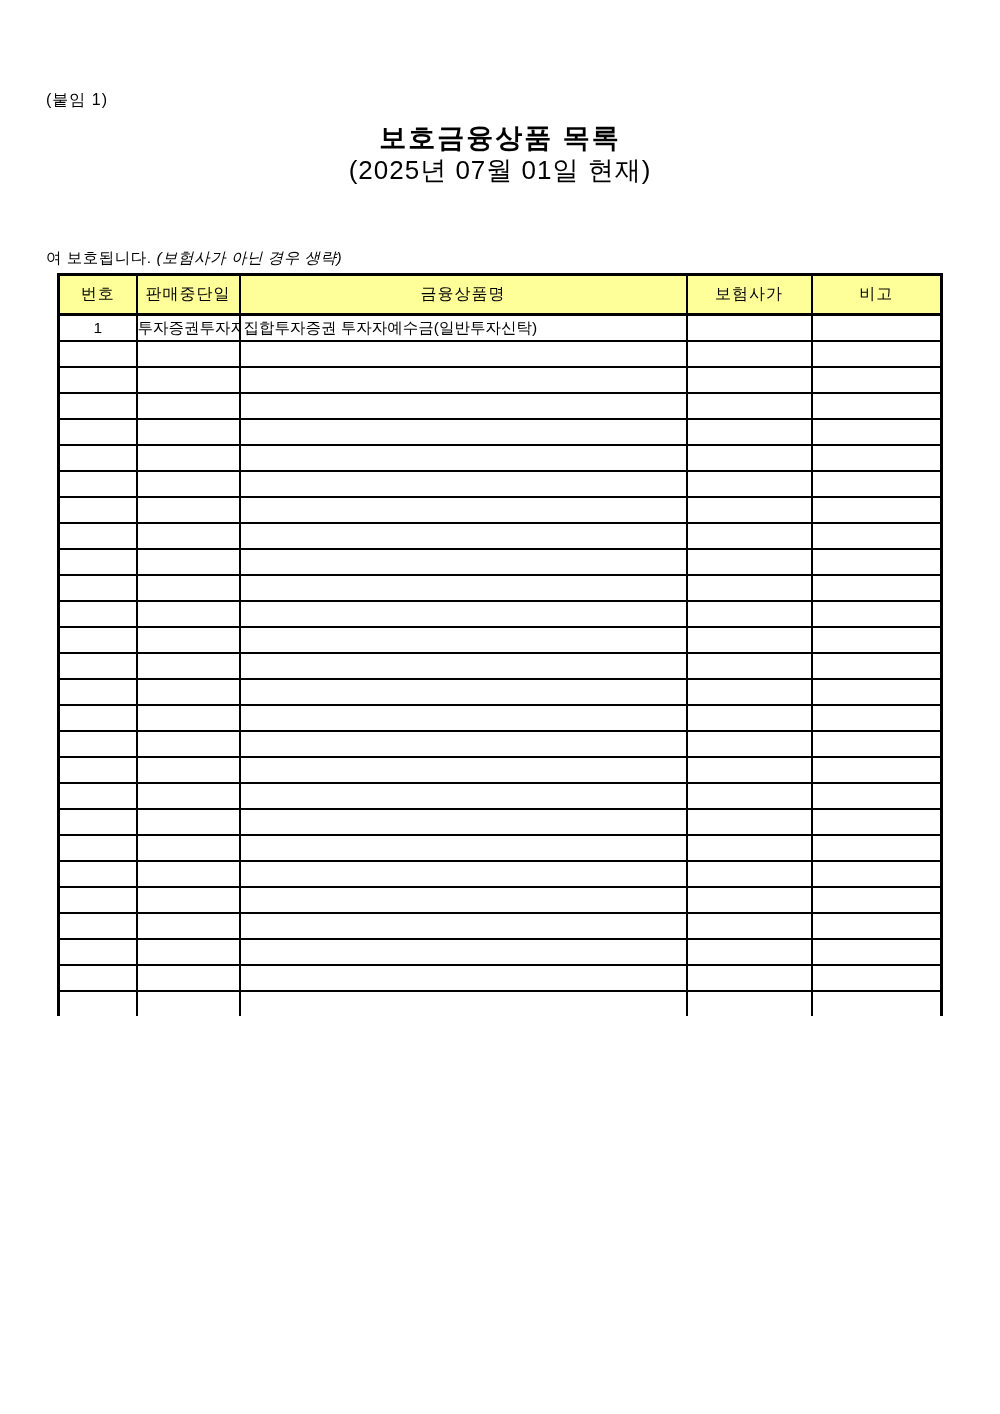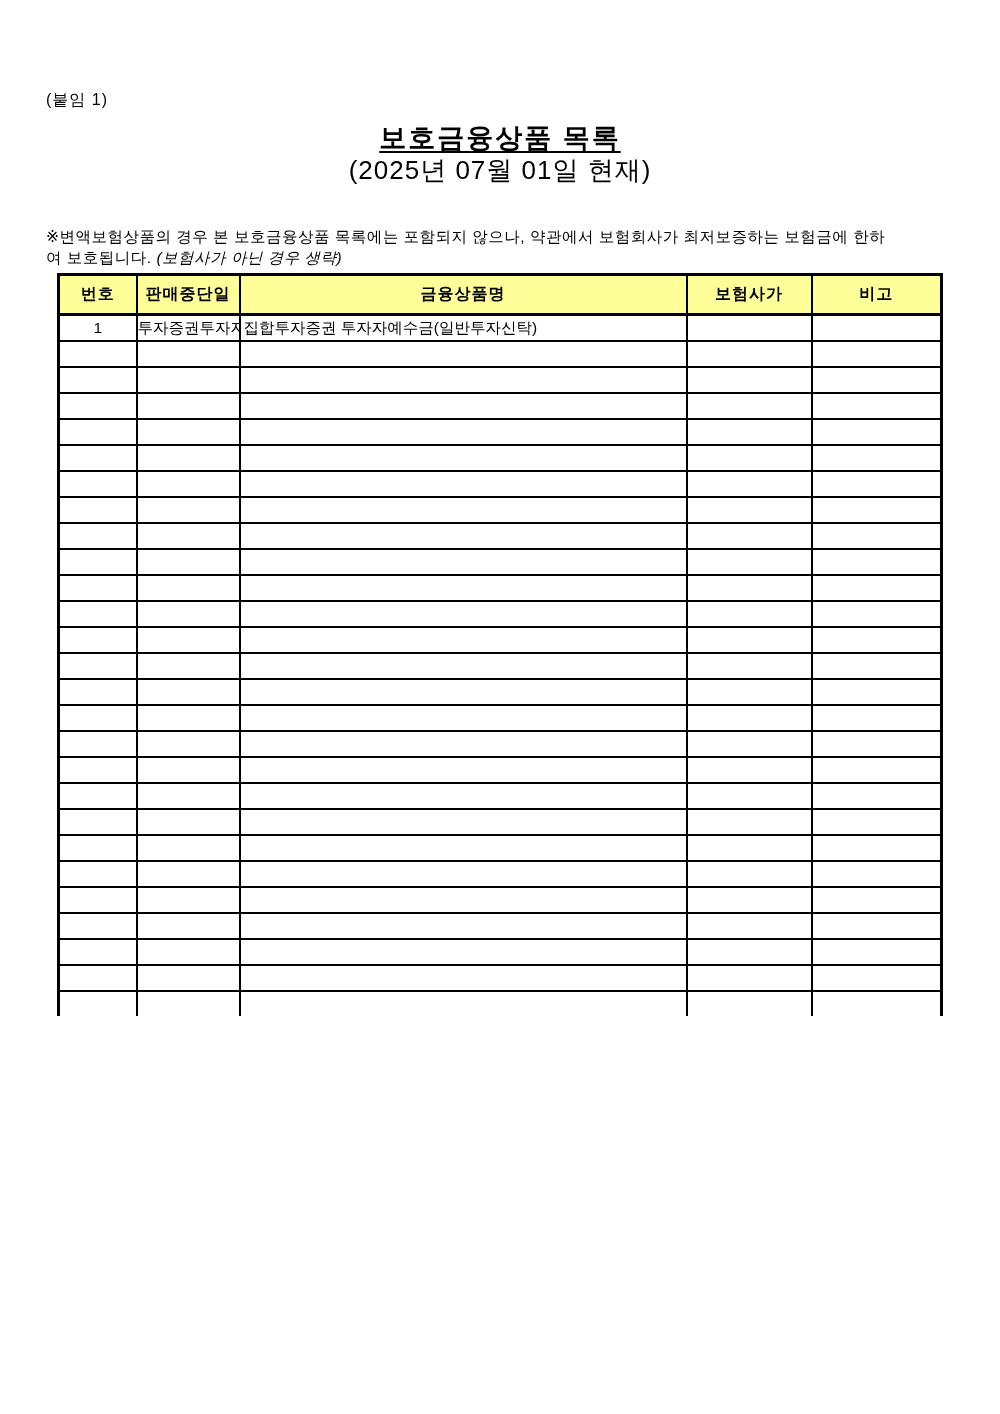--- a/index.html
+++ b/index.html
@@ -27,21 +27,20 @@
     position: absolute;
     left: 0;
     top: 120px;
     width: 1000px;
     text-align: center;
     font-size: 27px;
     font-weight: bold;
     letter-spacing: 2px;
   }
   .doc-title .underline {
-    text-decoration: underline;
     text-decoration-thickness: 2px;
     text-underline-offset: 4px;
     text-align: center;
   }
   .doc-subtitle {
     position: absolute;
     left: 0;
     top: 153px;
     width: 1000px;
     text-align: center;
@@ -75,21 +74,21 @@
   table.product-table col.c-account { width: 103px; }
   table.product-table col.c-product { width: 447px; }
   table.product-table col.c-date    { width: 125px; }
   table.product-table col.c-remark  { width: 130px; }
   table.product-table th {
     height: 37px;
     background: #ffff99;
     border: 2px solid #000000;
     border-bottom-width: 3px;
     font-size: 16px;
-    font-weight: bold;
+    font-weight: normal;
     text-align: center;
     letter-spacing: 1px;
     padding: 0;
   }
   table.product-table td {
     height: 24px;
     border: 2px solid #000000;
     font-size: 15.5px;
     padding: 0 2px;
     text-align: center;
@@ -112,21 +111,21 @@
 
   <div class="attachment-label">(붙임 1)</div>
 
   <div class="doc-title">
     <span class="underline">보호금융상품 목록</span>
   </div>
 
   <div class="doc-subtitle">(2025년 07월 01일 현재)</div>
 
   <div class="note">
-    <span>※변액보험상품의 경우 본 보호금융상품 목록에는 포함되지 않으나, 약관에서 보험회사가 최저보증하는 보험금에 한하</span><br>
+    <br>
     <span>여 보호됩니다. </span><span class="italic">(보험사가 아닌 경우 생략)</span>
   </div>
 
   <table class="product-table">
     <colgroup>
       <col class="c-no">
       <col class="c-account">
       <col class="c-product">
       <col class="c-date">
       <col class="c-remark">

